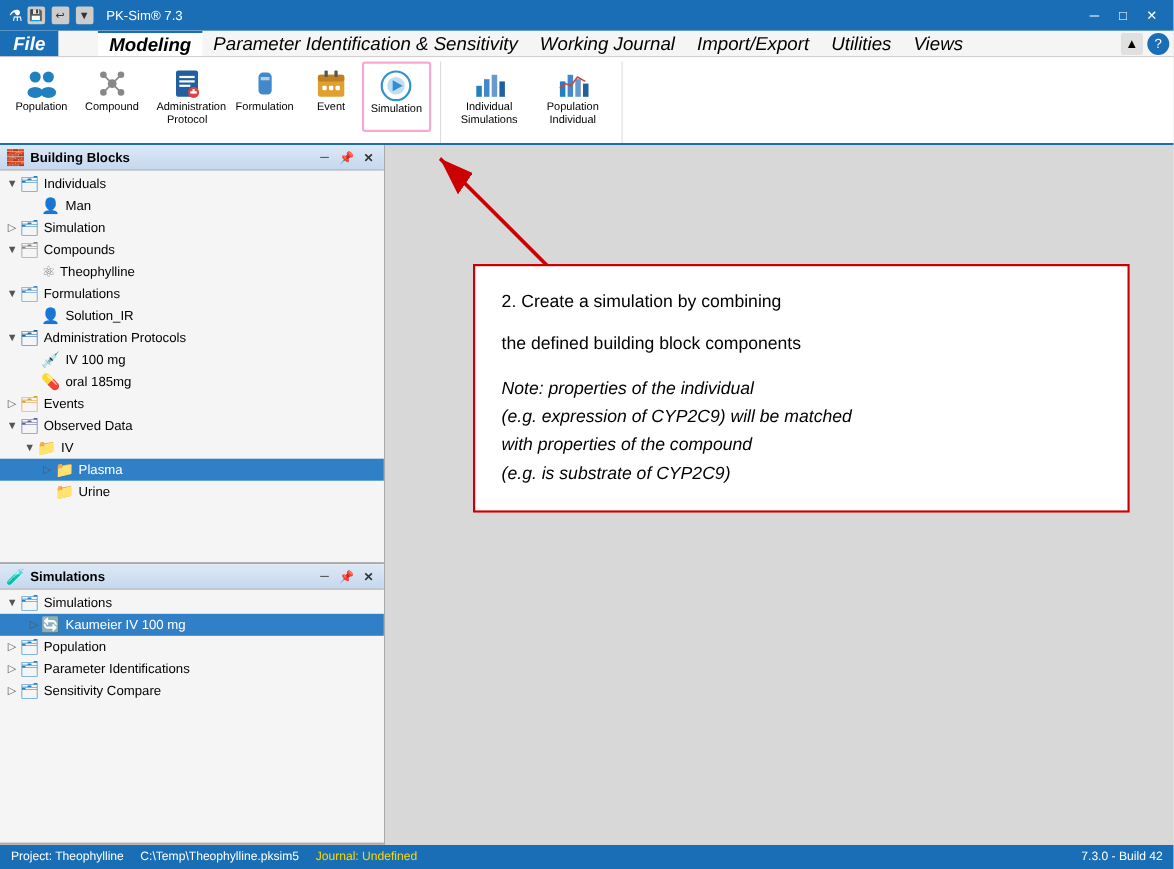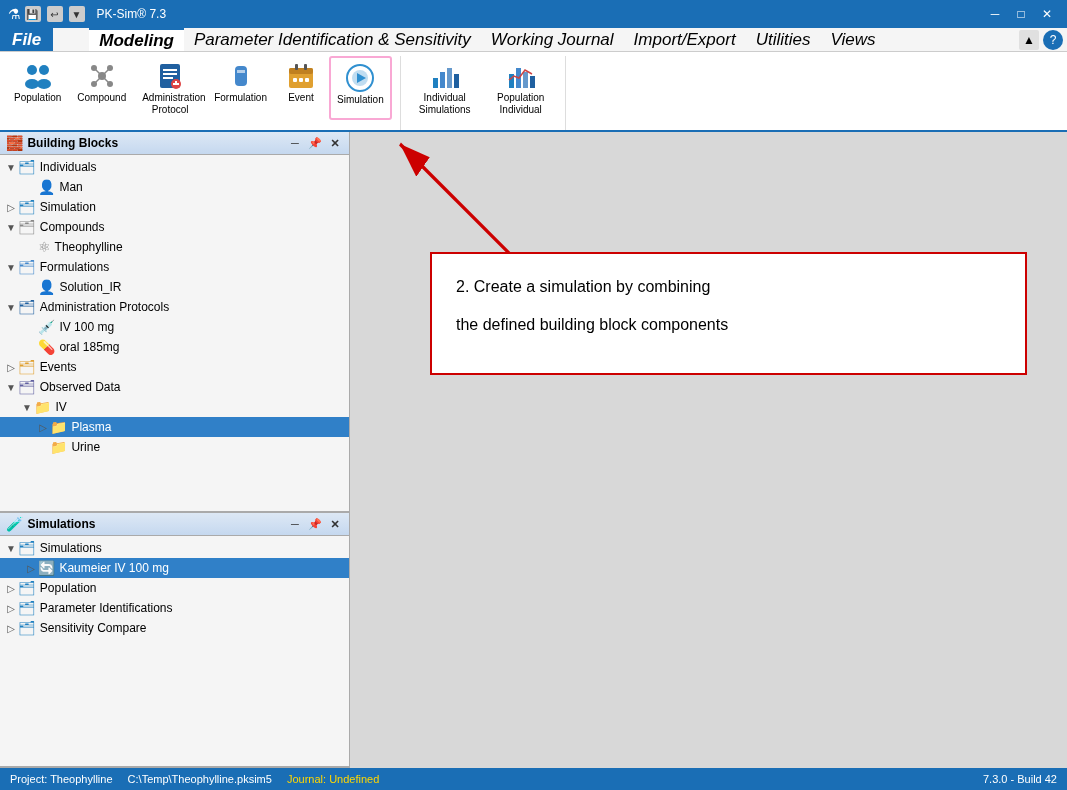--- a/index.html
+++ b/index.html
@@ -170,21 +170,21 @@
     .right-content {
       flex: 1;
       background: #d8d8d8;
       position: relative;
       overflow: hidden;
     }
 
     
     .annotation-box {
       position: absolute;
-      top: 120px;
+      top: 108px;
       left: 80px;
       right: 40px;
       border: 2px solid #cc0000;
       background: white;
       padding: 20px 24px;
       font-size: 16px;
       line-height: 1.6;
     }
     .annotation-box .line1 { font-weight: normal; margin-bottom: 12px; }
     .annotation-box .note-text { font-style: italic; }
@@ -533,20 +533,26 @@
       <path d="M 170 110 L 50 10" stroke="#cc0000" stroke-width="3" fill="none" marker-end="url(#arrowhead)"></path>
     </svg>
 
     <div class="annotation-box">
       <div class="line1">
         <span>2.  Create a simulation by combining</span>
       </div>
       <div style="margin-bottom:16px;">
         <span>     the defined building block components</span>
       </div>
+      <div class="note-text">
+        <div>Note: properties of the individual</div>
+        <div>(e.g. expression of CYP2C9) will be matched</div>
+        <div>with properties of the compound</div>
+        <div>(e.g. is substrate of CYP2C9)</div>
+      </div>
     </div>
   </div>
 </div>
 
 <div class="status-bar">
   <div>
     <span>Project: Theophylline</span>
     <span style="margin:0 6px;">  </span>
     <span>C:\Temp\Theophylline.pksim5</span>
     <span style="margin:0 6px;">  </span>

